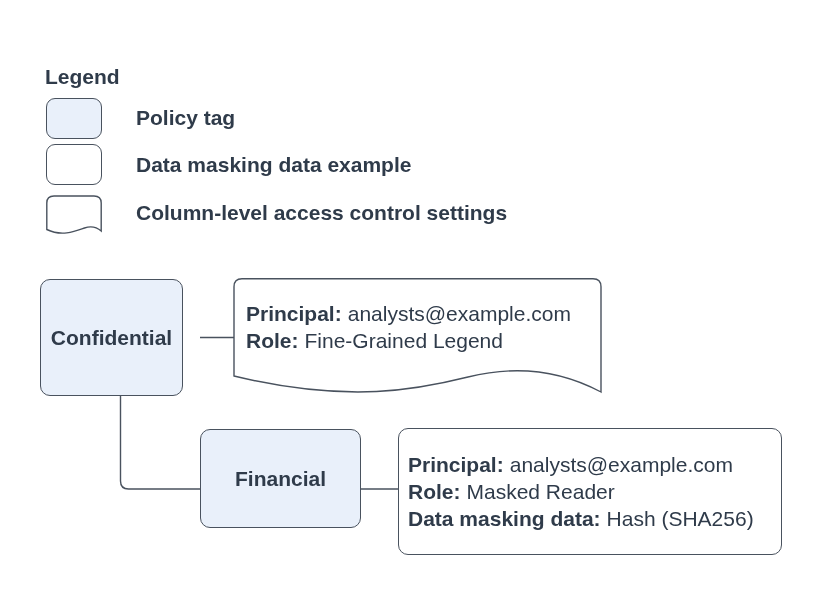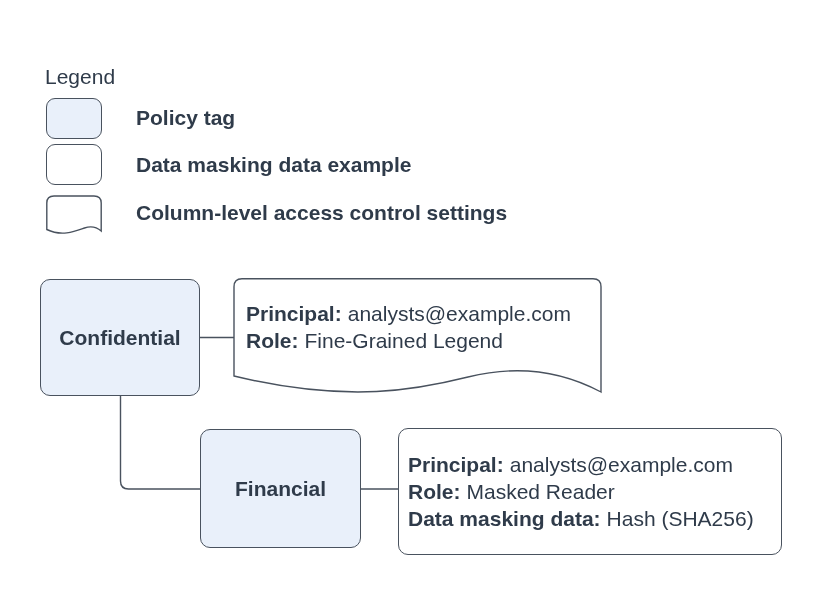--- a/index.html
+++ b/index.html
@@ -16,21 +16,21 @@
   }
   .canvas { position: relative; width: 820px; height: 598px; }
   .layer { position: absolute; left: 0; top: 0; }
 
   .connector { fill: none; stroke: var(--stroke); stroke-width: 1.4px; }
   .doc-shape { fill: var(--white-fill); stroke: var(--stroke); stroke-width: 1.4px; }
   .doc-swatch-shape { fill: var(--white-fill); stroke: var(--stroke); stroke-width: 1.4px; }
 
   .legend-title {
     position: absolute; left: 45px; top: 64px;
-    font-size: 21px; font-weight: normal; line-height: 26px; color: var(--text);
+    font-size: 21px; font-weight: bold; line-height: 26px; color: var(--text);
     white-space: nowrap;
   }
   .legend-swatch {
     position: absolute; left: 46px; width: 56px; height: 41px;
     box-sizing: border-box; border: 1.4px solid var(--stroke); border-radius: 9px;
   }
   .swatch-blue { background: var(--node-fill); }
   .swatch-white { background: var(--white-fill); }
   .legend-doc-swatch { position: absolute; left: 46px; top: 195px; width: 56px; height: 44px; }
   .legend-label {
@@ -39,22 +39,22 @@
     white-space: nowrap;
   }
 
   .node {
     position: absolute; box-sizing: border-box;
     background: var(--node-fill);
     border: 1.4px solid var(--stroke); border-radius: 10px;
     display: flex; align-items: center; justify-content: center;
     font-size: 21px; font-weight: bold; color: var(--text);
   }
-  .node-confidential { left: 40px; top: 279px; width: 160px; height: 117px; }
-  .node-financial   { left: 200px; top: 429px; width: 161px; height: 119px; }
+  .node-confidential { left: 40px; top: 279px; width: 143px; height: 117px; }
+  .node-financial   { left: 200px; top: 429px; width: 161px; height: 99px; }
 
   .policy-box {
     position: absolute; left: 398px; top: 428px; width: 384px; height: 127px;
     box-sizing: border-box; background: var(--white-fill);
     border: 1.4px solid var(--stroke); border-radius: 10px;
   }
 
   .detail-text { position: absolute; color: var(--text); font-size: 21px; line-height: 27px; }
   .detail-text .line { white-space: nowrap; }
   .detail-text .line b { font-weight: bold; margin-top: 20px; }

